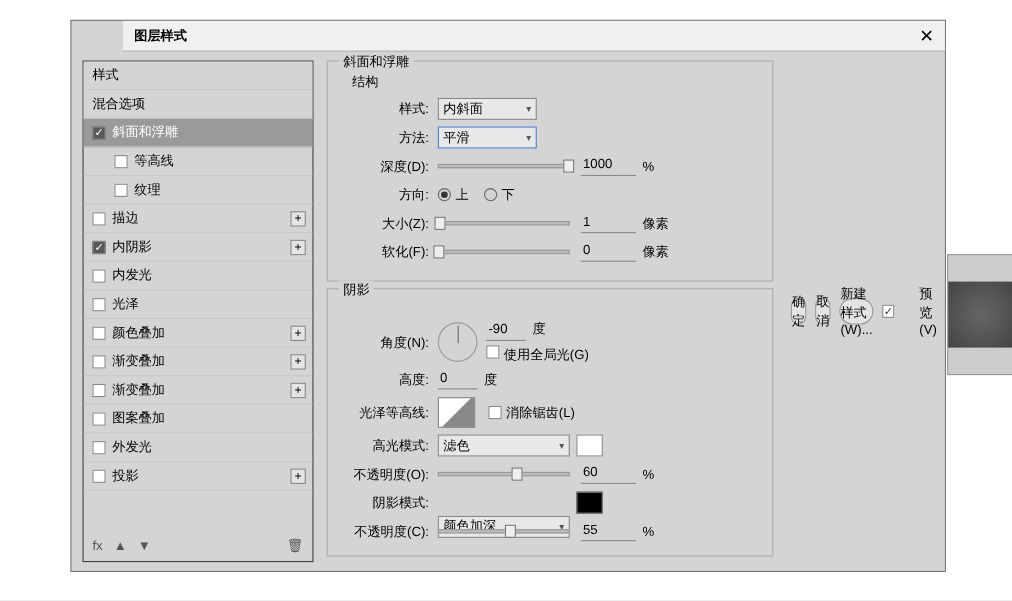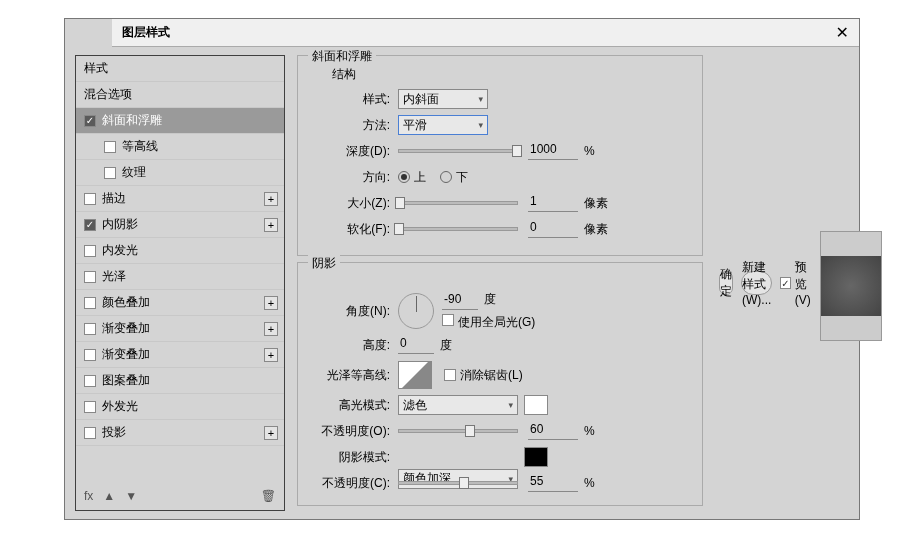--- a/index.html
+++ b/index.html
@@ -37,21 +37,21 @@
 .angle-circle { width: 36px; height: 36px; border: 1px solid #999; border-radius: 50%; position: relative; }
 .angle-circle::after { content: ""; position: absolute; width: 1px; height: 16px; background: #666; left: 50%; top: 2px; }
 .gloss-thumb { width: 34px; height: 28px; border: 1px solid #888; background: linear-gradient(135deg, #fff 49%, #888 51%); }
 .swatch { width: 24px; height: 20px; border: 1px solid #888; }
 .right { width: 150px; padding: 8px 10px; display: flex; flex-direction: row; align-items: center; gap: 8px; }
 .btn { width: 130px; height: 24px; border: 1px solid #999; border-radius: 12px; background: #e4e4e4; font-size: 12px; display: flex; align-items: center; justify-content: center; cursor: pointer; }
 .preview-box { width: 110px; height: 110px; border: 1px solid #999; background: #ccc; margin-top: 6px; display: flex; align-items: center; justify-content: center; }
 .preview-box .sq { width: 60px; height: 60px; background: radial-gradient(circle at 50% 50%, #666, #444); }
 .main-btns { display: flex; gap: 12px; justify-content: center; margin-top: 6px; }
 .main-btns .mb { padding: 3px 16px; border: 1px solid #999; background: #e4e4e4; font-size: 12px; cursor: pointer; }
-.preview-row { display: flex; align-items: center; gap: 0; font-size: 12px; }
+.preview-row { display: flex; align-items: center; gap: 19px; font-size: 12px; }
 </style>
 </head>
 <body>
 
 <div class="dialog">
   <div class="titlebar">
     <span class="title">图层样式</span>
     <span class="close">✕</span>
   </div>
   <div class="body">
@@ -127,21 +127,21 @@
         <span>▲</span>
         <span>▼</span>
         <span class="trash">🗑</span>
       </div>
     </div>
 
     <div class="main">
       <div class="fieldset">
         <span class="legend">斜面和浮雕</span>
         <div class="fieldset" style="border:none;padding:0 0 4px 0;margin:0;">
-          <div style="font-size:12px;margin:2px 0 4px 24px;">结构</div>
+          <div style="font-size:12px;margin:2px 0 4px 12px;">结构</div>
           <div class="row">
             <span class="label">样式:</span>
             <span class="select" style="width:90px;">
                 <span>内斜面</span>
                 <span class="arrow">▾</span>
               </span>
           </div>
           <div class="row">
             <span class="label">方法:</span>
             <span class="select" style="width:90px;border:1px solid #4a7fd4;">
@@ -244,20 +244,21 @@
             </div>
           <span style="width:10px;"></span>
           <span class="valbox">55</span>
           <span class="unit">%</span>
         </div>
       </div>
     </div>
 
     <div class="right">
       <div class="btn">确定</div>
+      <div class="btn">取消</div>
       <div class="btn">新建样式(W)...</div>
       <div class="preview-row">
         <span class="chk checked"></span>
         <span>预览(V)</span>
       </div>
       <div class="preview-box">
           <div class="sq"></div>
         </div>
     </div>
   </div>

